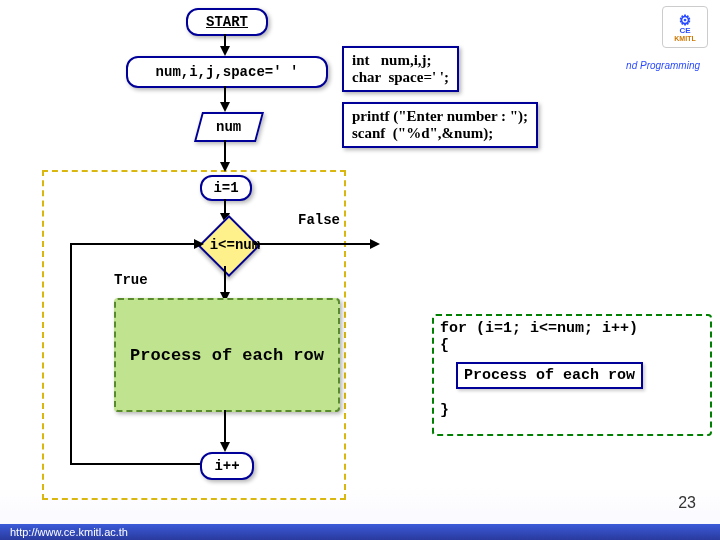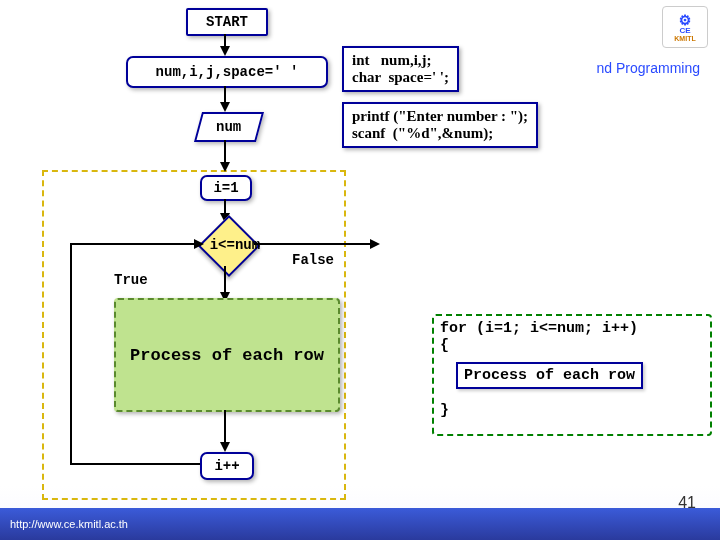--- a/index.html
+++ b/index.html
@@ -35,29 +35,30 @@
     color: #2b4bff;
     font-weight: bold;
     line-height: 1;
   }
   .logo .gear { font-size: 14px; }
   .logo .under { color: #cc7700; font-size: 7px; }
   .header-text {
     position: absolute;
     top: 60px;
     right: 20px;
-    font-size: 14px;
+    font-size: 10px;
     color: #2b4bff;
+    font-style: italic;
   }
   .footer {
     position: absolute;
     left: 0;
     right: 0;
     bottom: 0;
-    height: 32px;
+    height: 16px;
     background: linear-gradient(#3b5bd9, #2a3a9d);
     color: #fff;
     font-size: 11px;
     display: flex;
     justify-content: space-between;
     align-items: center;
     padding: 0 10px;
     gap: 25px;
   }
   .page-num {
@@ -81,22 +82,22 @@
     border: 2px solid #000099;
     background: #fff;
     font-family: "Courier New", monospace;
     font-weight: bold;
     font-size: 14px;
     display: flex;
     align-items: center;
     justify-content: center;
     box-shadow: 2px 2px 4px rgba(0,0,0,0.3);
   }
-  .box.start { border-radius: 2px; }
-  .box.proc { border-radius: 7px; align-items: center; }
+  .box.start { border-radius: 12px; text-decoration: underline; }
+  .box.proc { border-radius: 12px; align-items: center; }
   .box.io {
     transform: skewX(-15deg);
   }
   .box.io .inner { transform: skewX(15deg); }
   .diamond {
     position: absolute;
     transform: rotate(45deg);
     background: #fef08a;
     border: 2px solid #000099;
     box-shadow: 2px 2px 4px rgba(0,0,0,0.3);
@@ -221,21 +222,21 @@
     <div class="box proc" style="left:200px; top:175px; width:48px; height:22px;">
       <span>i=1</span>
     </div>
     <div class="arrow v" style="left:224px; top:199px; height:16px;"></div>
     <div class="arrowhead-down" style="left:220px; top:213px;"></div>
 
     <div class="diamond" style="left:207px; top:224px; width:40px; height:40px;">
       <div class="dtext">i&lt;=num</div>
     </div>
 
-    <div class="label" style="left:292px; top:212px;margin-top:40px;">False</div>
+    <div class="label" style="left:298px; top:212px;">False</div>
     <div class="arrow h" style="left:254px; top:243px; width:118px;"></div>
     <div class="arrowhead-right" style="left:370px; top:239px;"></div>
 
     <div class="label" style="left:114px; top:272px;text-align:right;">True</div>
     <div class="arrow v" style="left:224px; top:266px; height:28px;"></div>
     <div class="arrowhead-down" style="left:220px; top:292px;"></div>
 
     <div class="big-proc" style="left:114px; top:298px; width:222px; height:110px;">
       <span>Process of each row</span>
     </div>
@@ -259,19 +260,19 @@
 scanf  ("%d",&amp;num);</div>
 
     <div class="big-dashed" style="left:432px; top:314px; width:276px; height:118px;"></div>
     <div style="position:absolute; left:440px; top:320px; font-family:'Courier New',monospace; font-weight:bold; font-size:15px; white-space:pre;">for (i=1; i&lt;=num; i++)
 {</div>
     <div class="inner-proc-box" style="left:456px; top:362px;">Process of each row</div>
     <div style="position:absolute; left:440px; top:402px; font-family:'Courier New',monospace; font-weight:bold; font-size:15px;">}</div>
 
   </div>
 
-  <div class="page-num">41</div>
+  <div class="page-num">23</div>
 
   <div class="footer">
     <span>http://www.ce.kmitl.ac.th</span>
   </div>
 
 </div>
 
 </body></html>

